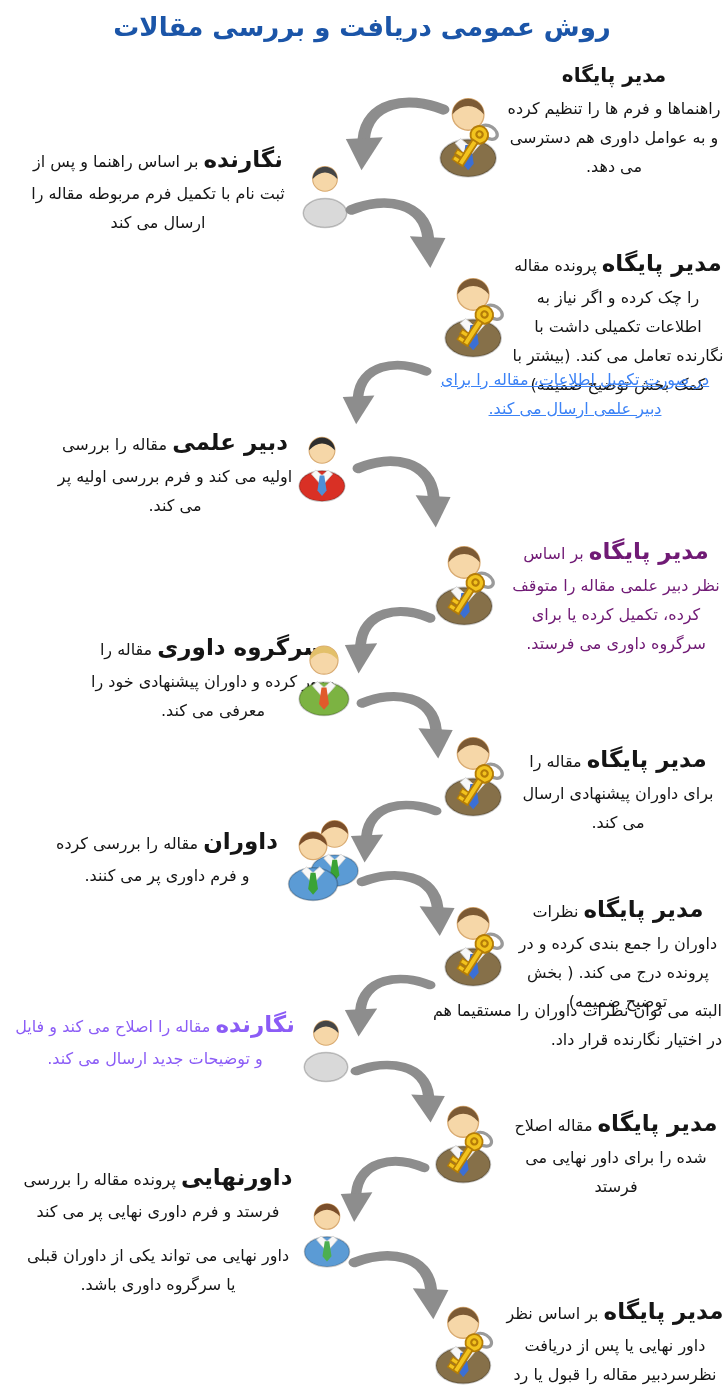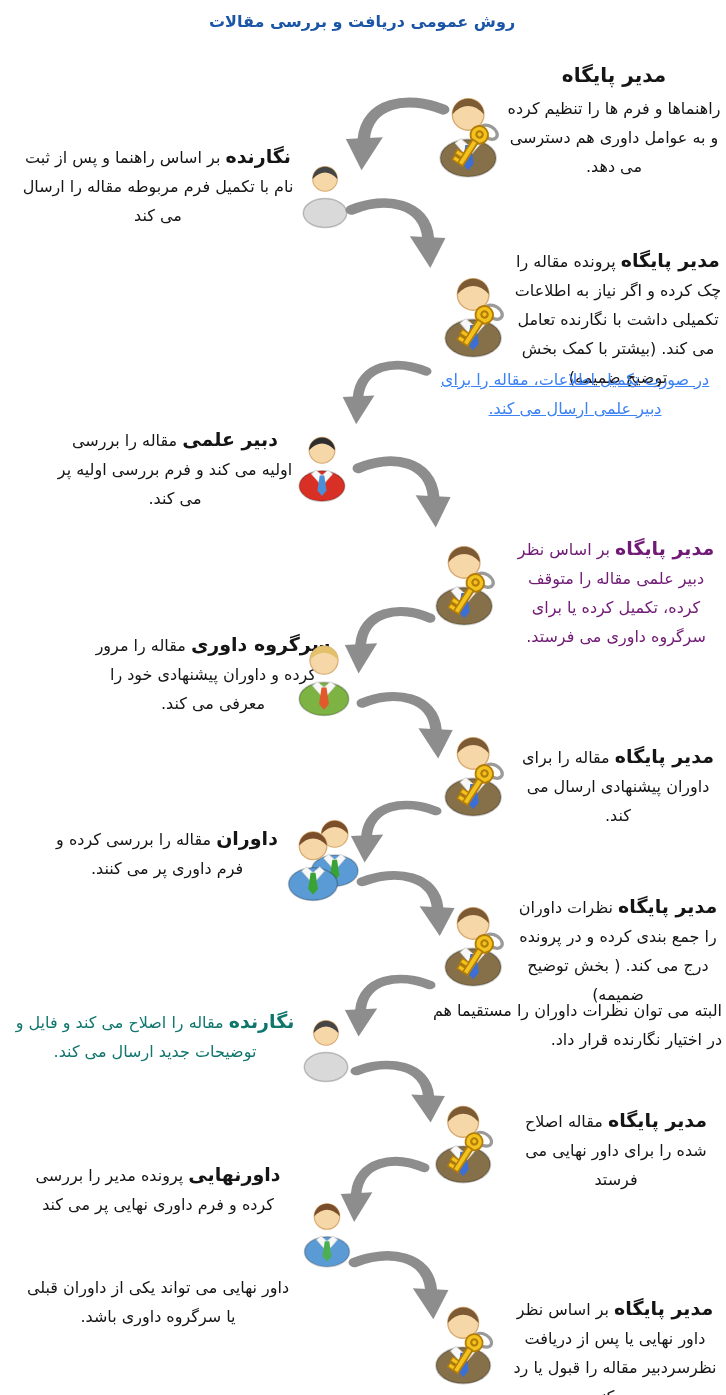--- a/index.html
+++ b/index.html
@@ -1,22 +1,22 @@
 <!DOCTYPE html>
 <html lang="fa"><head>
 <meta charset="utf-8">
 <style>
   html,body{margin:0;padding:0;}
   body{width:726px;height:1395px;position:relative;background:#ffffff;
        font-family:"DejaVu Sans",sans-serif;overflow:hidden;}
   .title{position:absolute;top:12px;left:0;right:13px;text-align:center;
-         font-weight:bold;font-size:16px;direction:rtl;padding-left:11px;}
+         font-weight:bold;font-size:26px;direction:rtl;padding-left:11px;}
   .txt{position:absolute;direction:rtl;text-align:center;
        font-size:16px;line-height:1.8;color:#151515;}
-  .actor{font-weight:bold;font-size:19px;}
+  .actor{font-weight:bold;font-size:23px;}
   .h-actor{display:block;font-weight:bold;font-size:20px;margin-bottom:2px;}
   .icon{position:absolute;}
   .icon svg{display:block;width:100%;height:100%;overflow:visible;}
   .arrow{position:absolute;}
   .arrow svg{display:block;width:100%;height:100%;overflow:visible;}
   .flip svg{transform:scaleX(-1);}
 </style>
 </head>
 <body>
 
@@ -275,21 +275,21 @@
     <svg viewBox="0 0 100 100" preserveAspectRatio="none">
       <path d="M94,18 C62,2 26,10 23,50" fill="none" stroke="#8d8d8d" stroke-width="11" stroke-linecap="round"></path>
       <polygon points="40,48 7,50 21,84" fill="#8d8d8d"></polygon>
     </svg>
   </div>
 
 <div class="txt" style="left: 428px; width: 294px; top: 997px; color: rgb(21, 21, 21); text-align: right;">
   <span>البته می توان نظرات داوران را مستقیما هم در اختیار نگارنده قرار داد.</span>
 </div>
 
-<div class="txt" style="left: 14px; width: 282px; top: 1004px; color: #0f766e;">
+<div class="txt" style="left: 14px; width: 282px; top: 1004px; color: #8b5cf6;">
   <b class="actor">نگارنده</b>
   <span>مقاله را اصلاح می کند و فایل و توضیحات جدید ارسال می کند.</span>
 </div>
 <div class="icon" style="left:297px;top:1007px;width:58px;height:78px;">
     <svg viewBox="0 0 80 100">
       <g transform="translate(0,0) scale(1)">
         <ellipse cx="40" cy="79" rx="30" ry="20" fill="#d9d9d9" stroke="rgba(0,0,0,0.22)" stroke-width="2"></ellipse>
         <circle cx="40" cy="32" r="17" fill="#f6d7a8" stroke="#d9ab72" stroke-width="1.5"></circle>
         <path d="M23,32 A17,17 0 0 1 57,32 Q49,23 40,23 Q31,23 23,32 Z" fill="#454545"></path>
       </g>
@@ -329,35 +329,35 @@
 
 <div class="arrow" style="left:334px;top:1153px;width:96px;height:82px;">
     <svg viewBox="0 0 100 100" preserveAspectRatio="none">
       <path d="M94,18 C62,2 26,10 23,50" fill="none" stroke="#8d8d8d" stroke-width="11" stroke-linecap="round"></path>
       <polygon points="40,48 7,50 21,84" fill="#8d8d8d"></polygon>
     </svg>
   </div>
 
 <div class="txt" style="left: 20px; width: 276px; top: 1157px; color: rgb(21, 21, 21);">
   <b class="actor">داورنهایی</b>
-  <span>پرونده مدیر را بررسی کرده و فرم داوری نهایی پر می کند</span>
+  <span>پرونده مقاله را بررسی فرستد و فرم داوری نهایی پر می کند</span>
 </div>
 <div class="icon" style="left:297px;top:1189px;width:60px;height:82px;">
     <svg viewBox="0 0 80 100">
       <g transform="translate(0,0) scale(1)">
         <ellipse cx="40" cy="79" rx="30" ry="20" fill="#5b9bd5" stroke="rgba(0,0,0,0.22)" stroke-width="2"></ellipse>
         <path d="M26,63 L40,79 L54,63 L48,58 L40,65 L32,58 Z" fill="#f8f8f8" stroke="#cfcfcf" stroke-width="1"></path>
         <path d="M37,65 L43,65 L46,85 L40,92 L34,85 Z" fill="#4caf50"></path>
         <circle cx="40" cy="32" r="17" fill="#f6d7a8" stroke="#d9ab72" stroke-width="1.5"></circle>
         <path d="M23,32 A17,17 0 0 1 57,32 Q49,23 40,23 Q31,23 23,32 Z" fill="#7a4e2a"></path>
       </g>
     </svg>
   </div>
 
-<div class="txt" style="left: 20px; width: 276px; top: 1242px; color: rgb(21, 21, 21); margin-top: 32px;">
+<div class="txt" style="left: 20px; width: 276px; top: 1242px; color: rgb(21, 21, 21);">
   <span>داور نهایی می تواند یکی از داوران قبلی یا سرگروه داوری باشد.</span>
 </div>
 
 <div class="arrow flip" style="left:348px;top:1247px;width:108px;height:86px;">
     <svg viewBox="0 0 100 100" preserveAspectRatio="none">
       <path d="M94,18 C62,2 26,10 23,50" fill="none" stroke="#8d8d8d" stroke-width="11" stroke-linecap="round"></path>
       <polygon points="40,48 7,50 21,84" fill="#8d8d8d"></polygon>
     </svg>
   </div>
 

